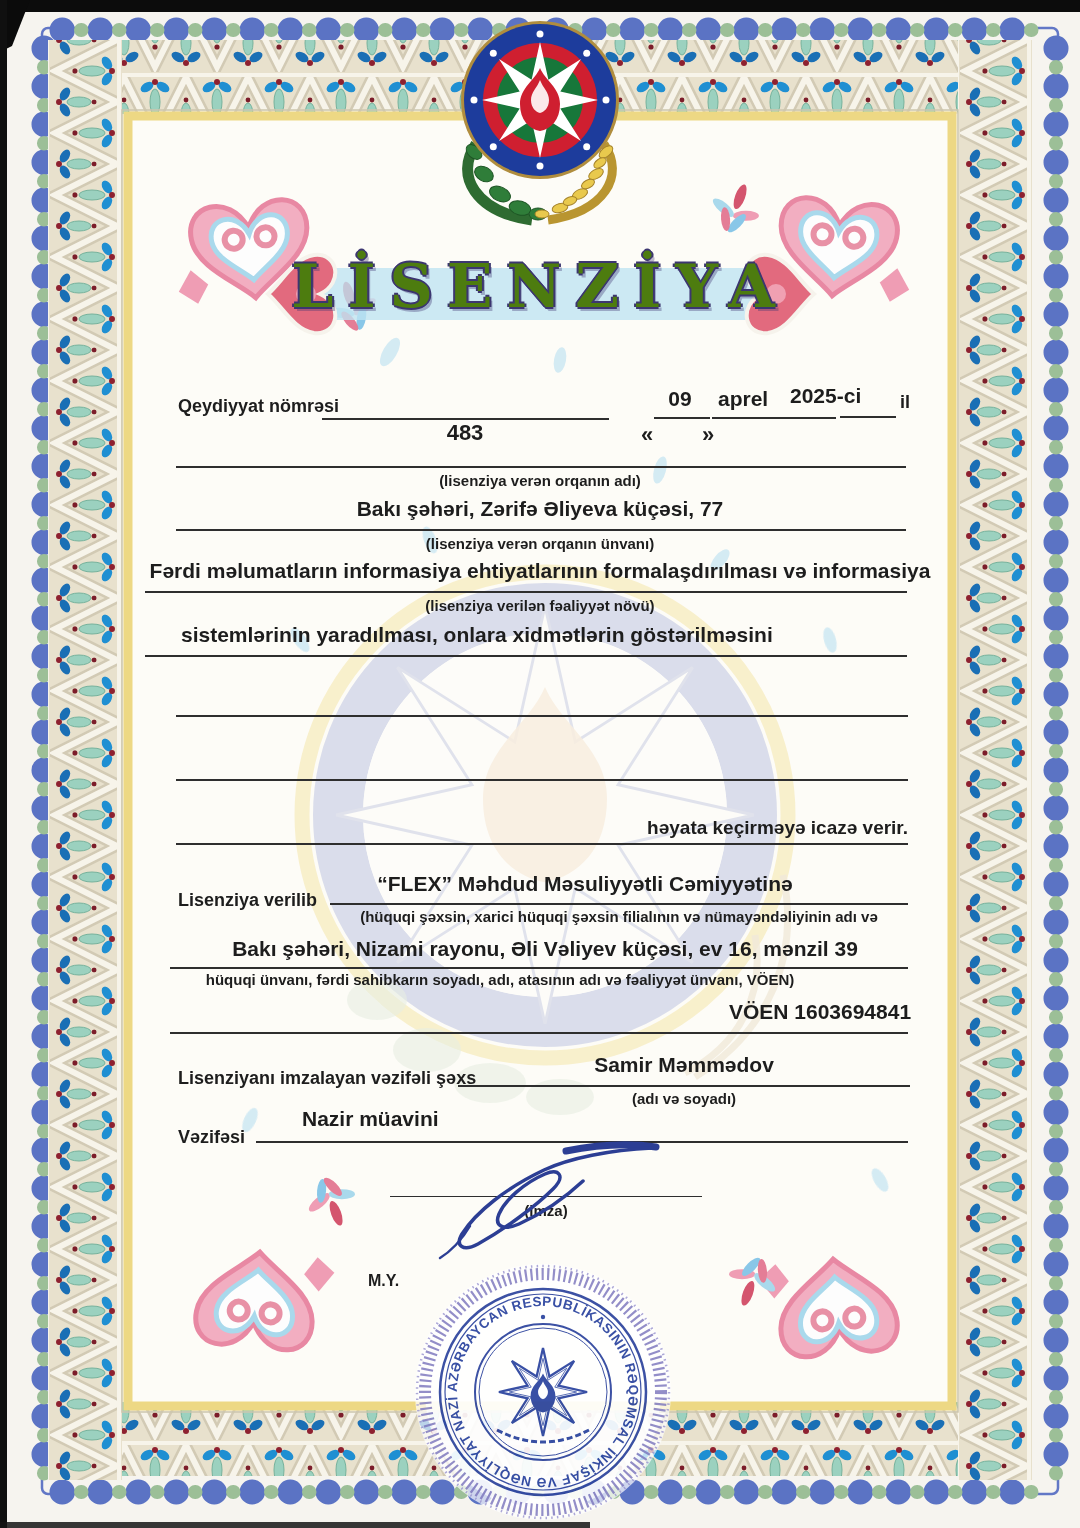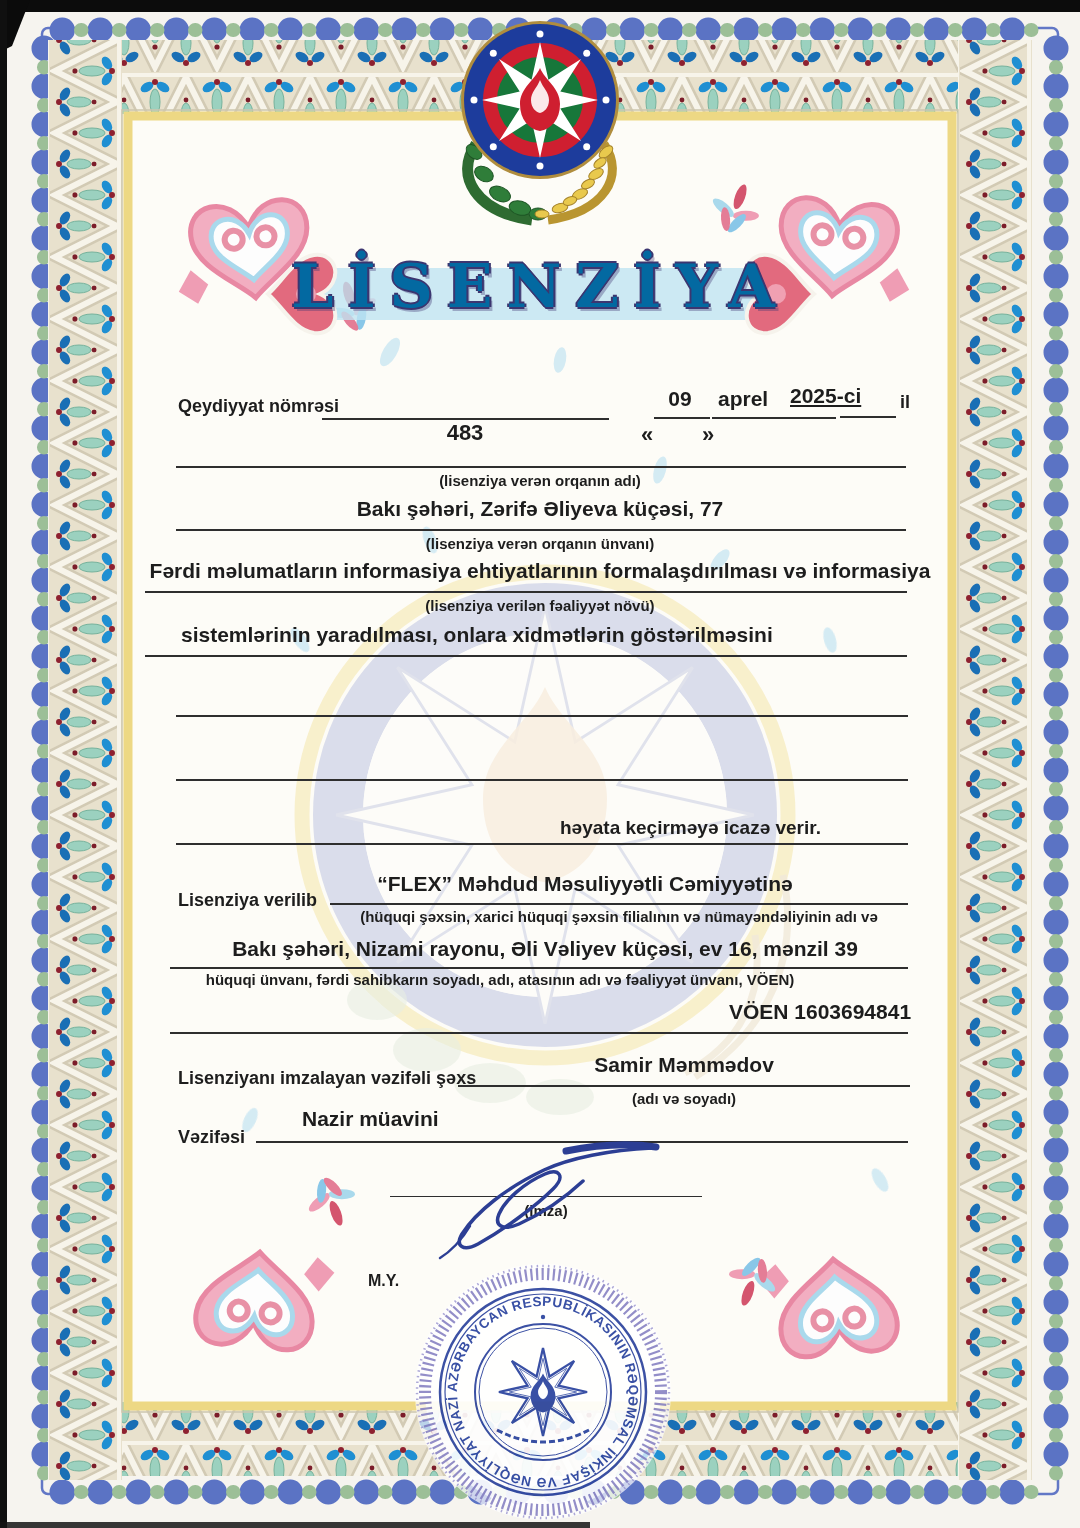--- a/index.html
+++ b/index.html
@@ -7,24 +7,24 @@
         font-family:"Liberation Sans","DejaVu Sans",sans-serif;}
   .deco{position:absolute;left:0;top:0;z-index:1;}
   .sig{position:absolute;left:0;top:0;z-index:6;pointer-events:none;}
   .t{position:absolute;color:#1d1d1d;white-space:nowrap;z-index:4;line-height:1.15;}
   .uline{position:absolute;height:0;border-bottom:2px solid #2e2e2e;z-index:3;}
   .val{font-size:21px;font-weight:bold;}
   .big{font-size:22px;font-weight:bold;margin-top:32px;}
   .lbl{font-size:18px;font-weight:bold;}
   .cap{font-size:15px;font-weight:bold;}
   .ctr{text-align:center;}
-  .rt{text-align:left;}
+  .rt{text-align:right;}
   .title{width:1080px;left:0;top:252px;text-align:center;
          font-family:"DejaVu Serif","Liberation Serif",serif;
-         font-size:60px;font-weight:bold;letter-spacing:14px;color:#0369a1;
+         font-size:60px;font-weight:bold;letter-spacing:14px;color:#4d7c0f;
          text-shadow:-2px 0 0 #3c3670, 2px 0 0 #3c3670, 0 -2px 0 #3c3670, 0 2px 0 #3c3670,
                      3px 4px 0 rgba(60,53,112,0.35);}
 </style>
 </head>
 <body>
 
 <div class="page">
 
   <svg class="deco" width="1080" height="1528" viewBox="0 0 1080 1528">
     <defs>
@@ -217,21 +217,21 @@
   <div class="t lbl" style="left:178px;top:396px;">Qeydiyyat nömrəsi</div>
   <div class="t big ctr" style="left:320px;top:388px;width:290px;">483</div>
   <div class="uline" style="left:322px;top:418px;width:287px;"></div>
 
   <div class="t big" style="left:641px;top:390px;">«</div>
   <div class="t val ctr" style="left:656px;top:387px;width:48px;">09</div>
   <div class="uline" style="left:654px;top:417px;width:56px;"></div>
   <div class="t big" style="left:702px;top:390px;">»</div>
   <div class="t val" style="left:718px;top:387px;">aprel</div>
   <div class="uline" style="left:712px;top:417px;width:124px;"></div>
-  <div class="t val" style="left:790px;top:384px;text-decoration:underline;">2025-ci</div>
+  <div class="t val" style="left:790px;top:384px;">2025-ci</div>
   <div class="uline" style="left:840px;top:416px;width:56px;"></div>
   <div class="t lbl" style="left:900px;top:392px;">il</div>
 
   <div class="uline" style="left:176px;top:466px;width:730px;"></div>
   <div class="t cap ctr" style="left:120px;top:472px;width:840px;">(lisenziya verən orqanın adı)</div>
 
   <div class="t val ctr" style="left:120px;top:497px;width:840px;">Bakı şəhəri, Zərifə Əliyeva küçəsi, 77</div>
   <div class="uline" style="left:176px;top:529px;width:730px;"></div>
   <div class="t cap ctr" style="left:120px;top:535px;width:840px;">(lisenziya verən orqanın ünvanı)</div>
 

